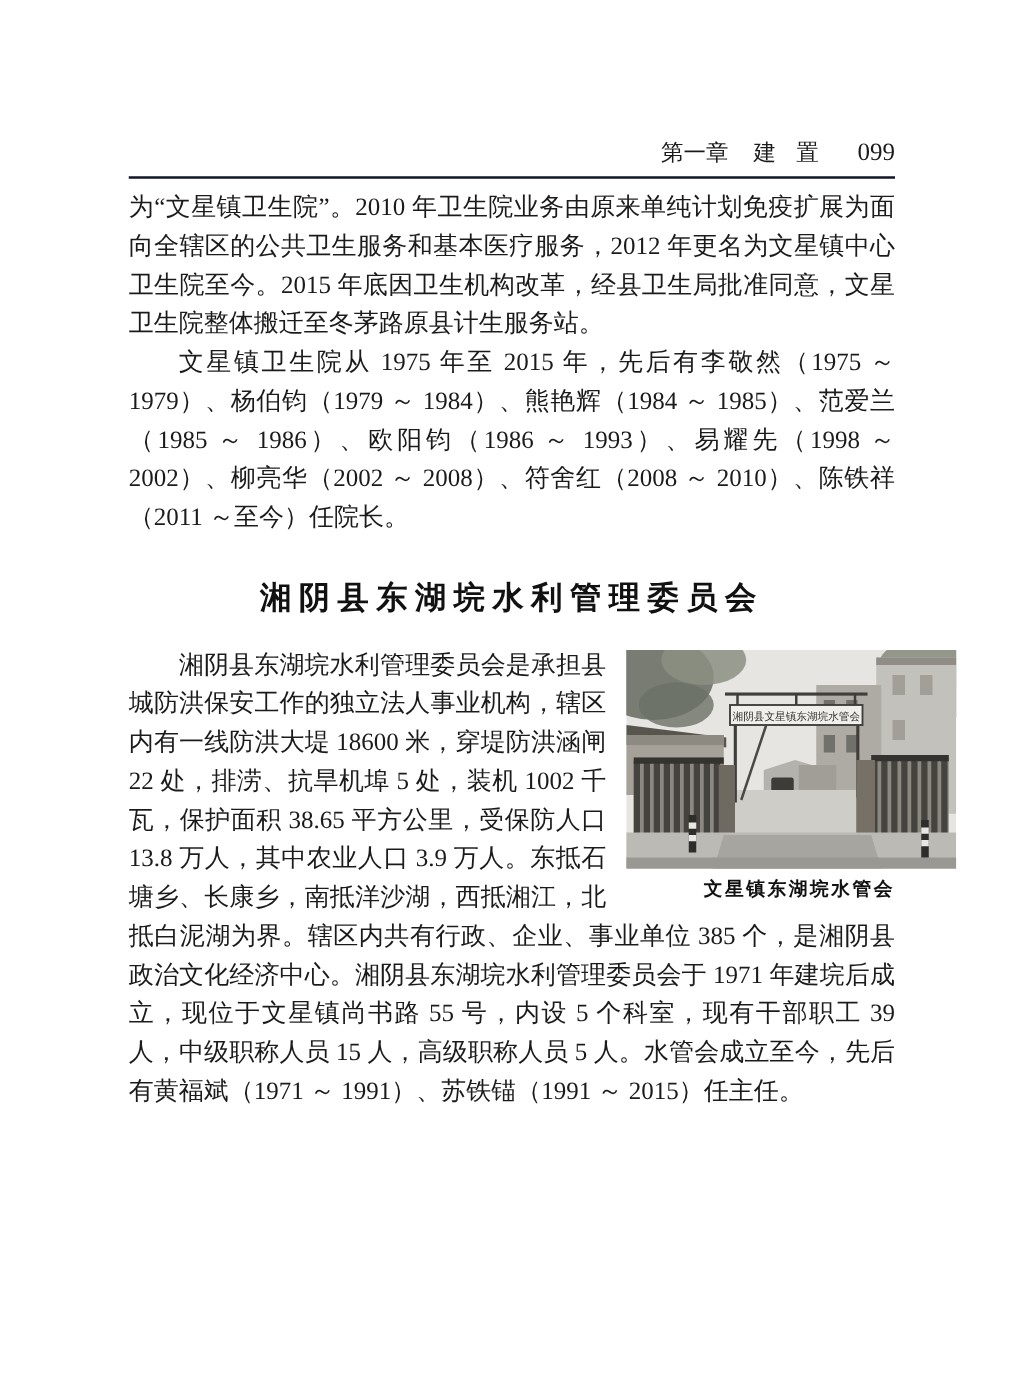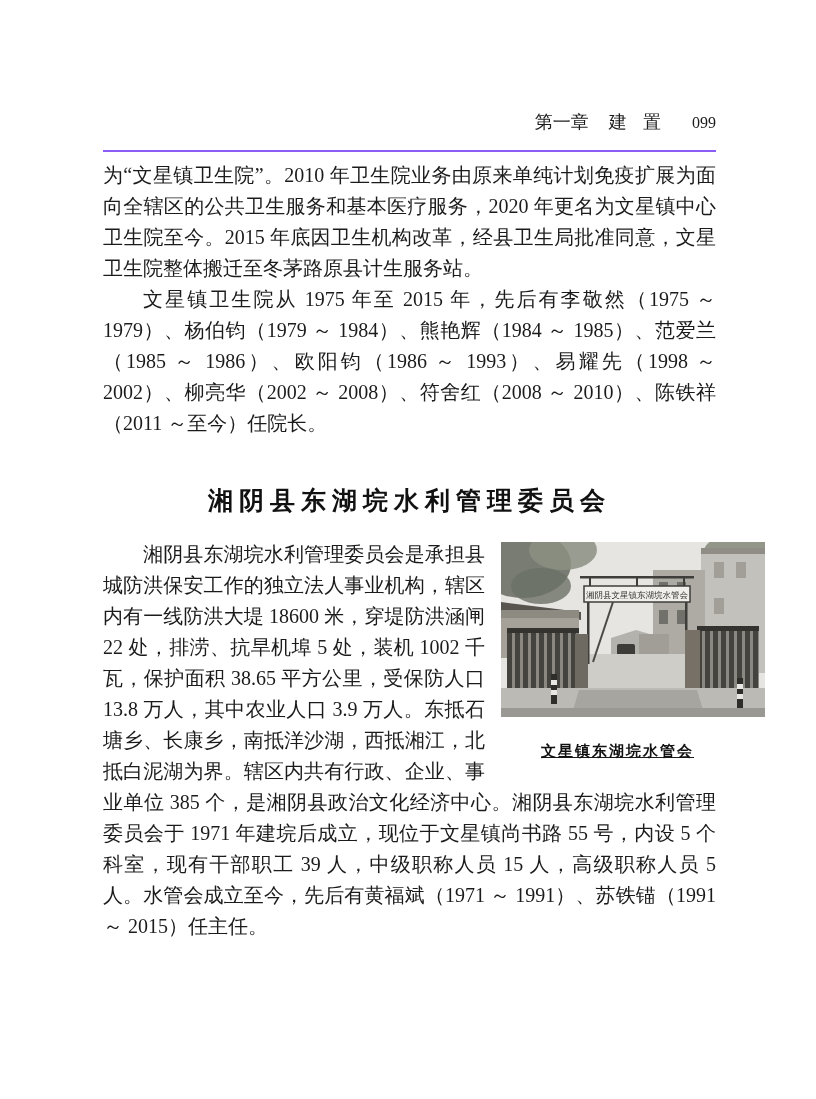--- a/index.html
+++ b/index.html
@@ -8,59 +8,59 @@
     font-family:"Liberation Serif","DejaVu Serif",serif;
     color:#1b1b1b;
   }
   .content{
     position:absolute;left:103px;top:0;width:613px;
   }
   .running-head{
     margin-top:110px;
     display:flex;justify-content:flex-end;align-items:baseline;
     font-size:18px;line-height:24px;
-    border-bottom:2px solid #8b5cf6;
-    padding-bottom:15px;
+    border-bottom:2px solid #0f172a;
+    padding-bottom:5px;
   }
   .running-head .chapter{margin-right:20px;}
   .running-head .htitle{letter-spacing:0.9em;margin-right:-0.4em;font-family:Liberation Mono, monospace;}
-  .running-head .pagenum{margin-left:22px;font-size:16px;}
+  .running-head .pagenum{margin-left:22px;font-size:20px;}
   .body-text{font-size:20px;line-height:31px;text-align:justify;}
   .para{margin:0;}
   .para.indent{text-indent:2em;}
   .first-block{margin-top:8px;}
   .section-title{
     font-family:"Liberation Sans","DejaVu Sans",sans-serif;
     font-weight:bold;font-size:25px;letter-spacing:6px;
-    text-align:center;margin:46px 0 23px 0;color:#111;
+    text-align:center;margin:33px 0 23px 0;color:#111;
   }
   .figure{
-    float:right;width:215px;margin:3px 0 6px 16px;text-decoration:underline;
+    float:right;width:215px;margin:3px 0 6px 16px;
   }
   .figure svg{display:block;}
   .caption{
-    text-align:left;font-weight:bold;font-size:15px;
-    letter-spacing:2px;margin-top:19px;color:#111;
+    text-align:right;font-weight:bold;font-size:15px;
+    letter-spacing:2px;margin-top:2px;color:#111;
   }
   .clear{clear:both;}
 </style>
 </head>
 <body>
 
 <div class="content">
 
   <div class="running-head">
     <span class="chapter">第一章</span>
     <span class="htitle">建置</span>
     <span class="pagenum">099</span>
   </div>
 
   <div class="body-text">
 
-    <div class="para first-block">为“文星镇卫生院”。2010 年卫生院业务由原来单纯计划免疫扩展为面向全辖区的公共卫生服务和基本医疗服务，2020 年更名为文星镇中心卫生院至今。2015 年底因卫生机构改革，经县卫生局批准同意，文星卫生院整体搬迁至冬茅路原县计生服务站。</div>
+    <div class="para first-block">为“文星镇卫生院”。2010 年卫生院业务由原来单纯计划免疫扩展为面向全辖区的公共卫生服务和基本医疗服务，2012 年更名为文星镇中心卫生院至今。2015 年底因卫生机构改革，经县卫生局批准同意，文星卫生院整体搬迁至冬茅路原县计生服务站。</div>
     <div class="para indent">文星镇卫生院从 1975 年至 2015 年，先后有李敬然（1975 ～ 1979）、杨伯钧（1979 ～ 1984）、熊艳辉（1984 ～ 1985）、范爱兰（1985 ～ 1986）、欧阳钧（1986 ～ 1993）、易耀先（1998 ～ 2002）、柳亮华（2002 ～ 2008）、符舍红（2008 ～ 2010）、陈铁祥（2011 ～至今）任院长。</div>
 
     <div class="section-title">湘阴县东湖垸水利管理委员会</div>
 
     <div class="para indent">
       <div class="figure">
         <svg width="264" height="175" viewBox="0 0 264 175" xmlns="http://www.w3.org/2000/svg">
 
           <rect x="0" y="0" width="264" height="175" fill="#e6e5e1"></rect>
 

